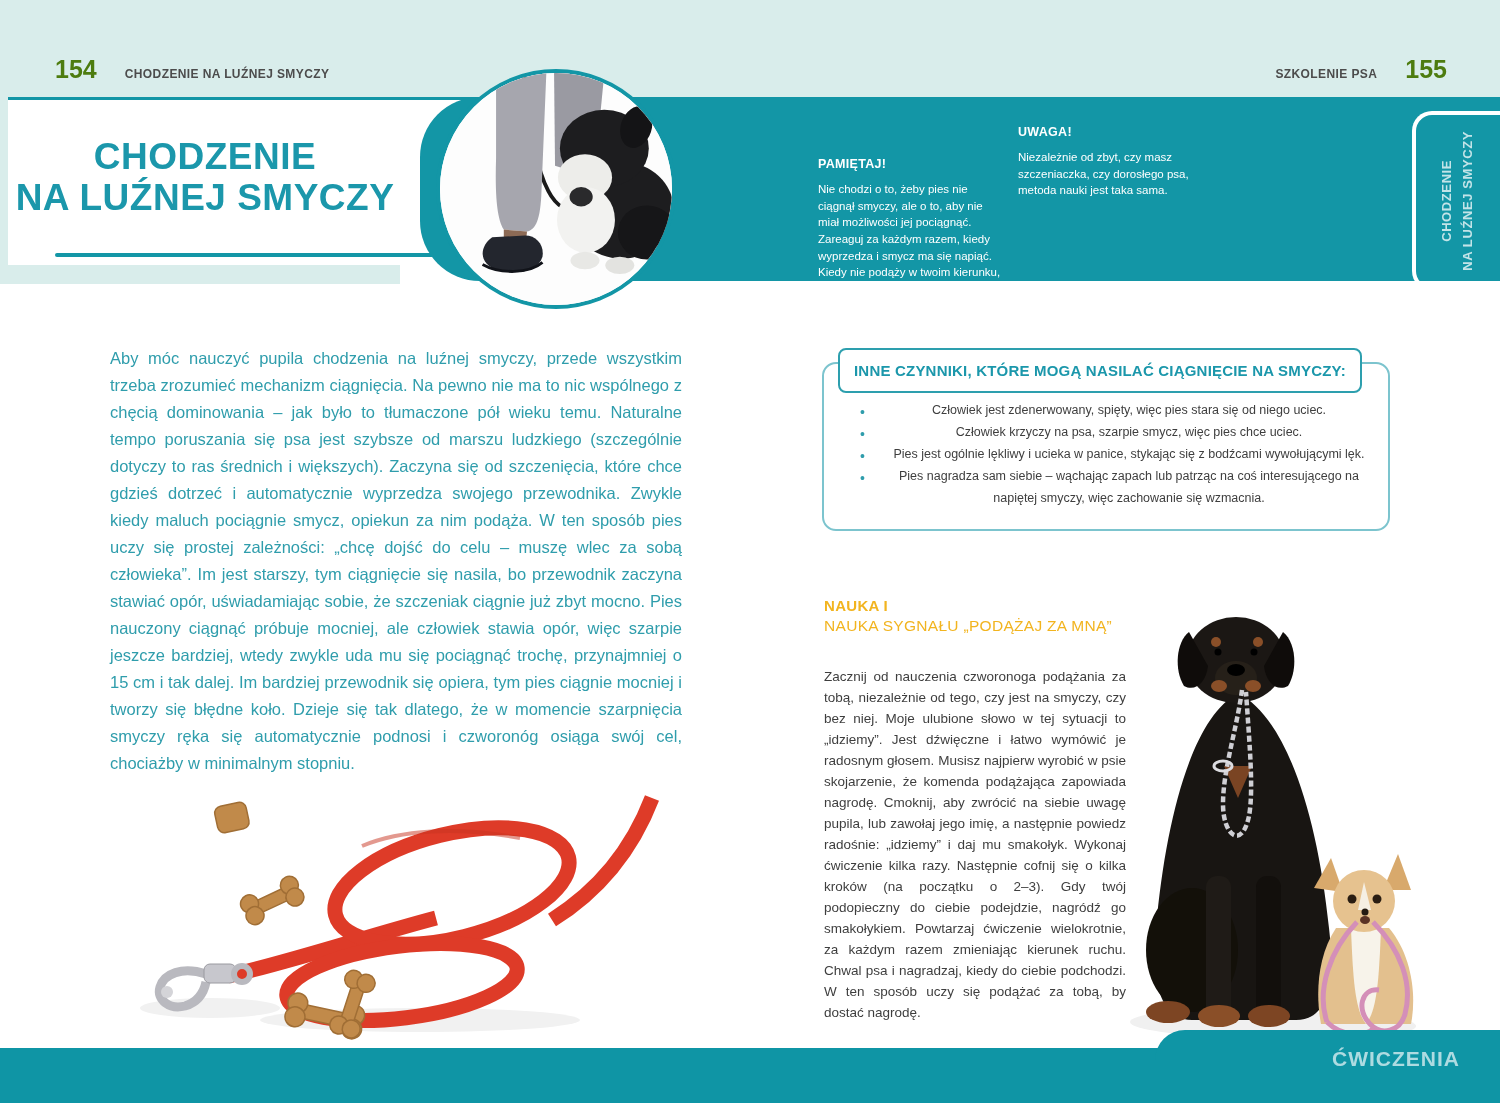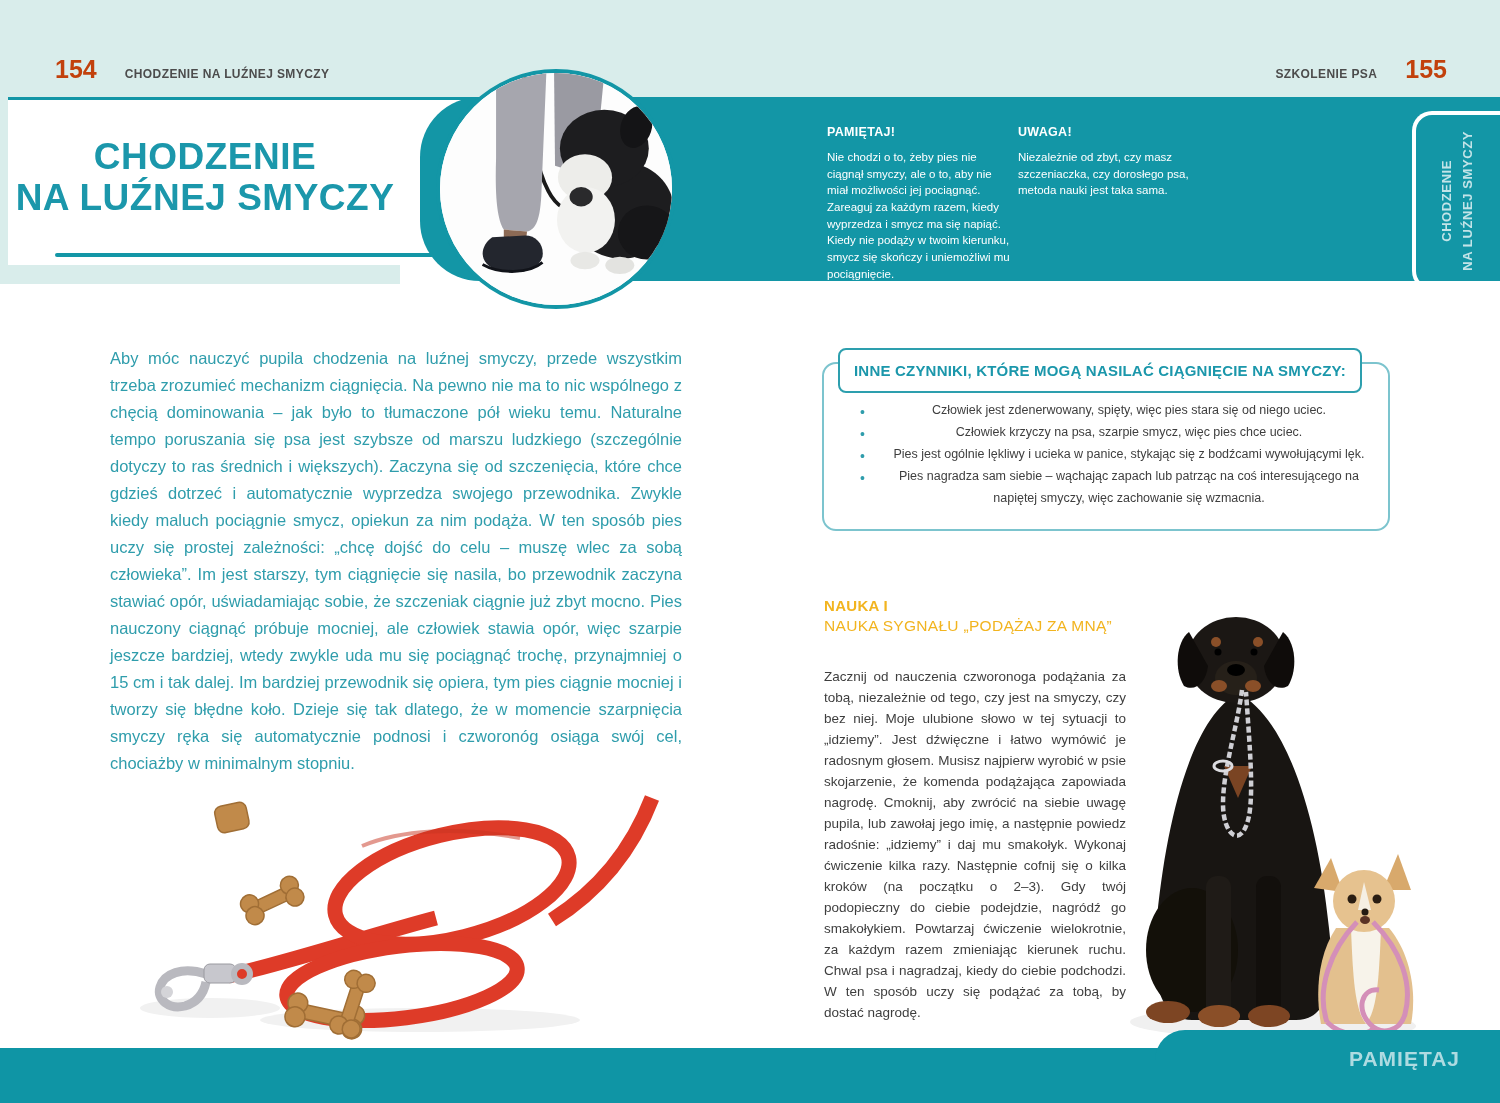--- a/index.html
+++ b/index.html
@@ -16,21 +16,21 @@
   .head-strip {
     position:absolute; left:0; top:0; width:1500px; height:97px;
     background:#d9edeb;
   }
   .head-left {
     position:absolute; left:55px; top:55px; display:flex; align-items:baseline; gap:28px;
   }
   .head-right {
     position:absolute; right:53px; top:55px; display:flex; align-items:baseline; gap:28px;
   }
-  .page-num { font-size:25px; font-weight:bold; color:#c2410c; }
+  .page-num { font-size:25px; font-weight:bold; color:#4d7c0f; }
   .running-head { font-size:12px; color:#4c4c4c; letter-spacing:.4px; font-weight:bold; }
 
   
   .banner {
     position:absolute; left:0; top:97px; width:1500px; height:184px;
     border-top:3px solid #1396a6;
   }
   .band {
     position:absolute; left:420px; top:-3px; right:0; bottom:0;
     background:#1396a6; border-radius:60px 0 0 60px;
@@ -138,21 +138,21 @@
       <span class="running-head">CHODZENIE NA LUŹNEJ SMYCZY</span>
     </div>
     <div class="head-right">
       <span class="running-head">SZKOLENIE PSA</span>
       <span class="page-num">155</span>
     </div>
   </div>
 
   <div class="banner">
     <div class="band">
-      <div class="band-col col-remember" style="left:407px;">
+      <div class="band-col col-remember" style="left:398px;margin-top:32px;">
         <h3>PAMIĘTAJ!</h3>
         <p>Nie chodzi o to, żeby pies nie ciągnął smyczy, ale o to, aby nie miał możliwości jej pociągnąć. Zareaguj za każdym razem, kiedy wyprzedza i smycz ma się napiąć. Kiedy nie podąży w twoim kierunku, smycz się skończy i uniemożliwi mu pociągnięcie.</p>
       </div>
       <div class="band-col col-note" style="left:598px;">
         <h3>UWAGA!</h3>
         <p>Niezależnie od zbyt, czy masz szczeniaczka, czy dorosłego psa, metoda nauki jest taka sama.</p>
       </div>
     </div>
 
     <div class="left-sliver"></div>
@@ -315,16 +315,16 @@
           <path d="M237,324 C210,352 196,392 207,424"></path>
           <path d="M253,324 C281,352 293,386 285,416 C280,434 261,438 250,426 C236,412 241,390 259,392"></path>
           <path d="M207,424 C221,438 245,440 254,430"></path>
         </g>
       </g>
     </svg>
   </div>
 
   <div class="footer-band"></div>
   <div class="exercises-banner">
-    <span>PAMIĘTAJ</span>
+    <span>ĆWICZENIA</span>
   </div>
 
 </div>
 
 </body></html>

